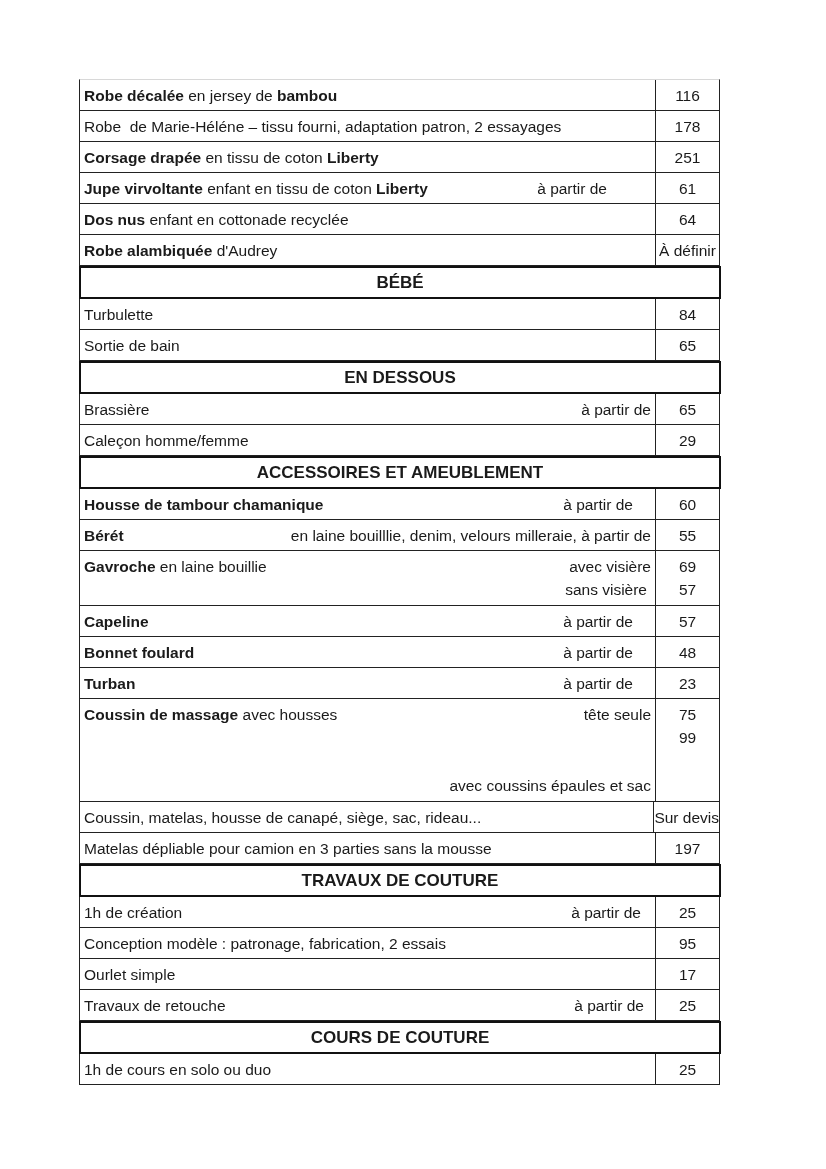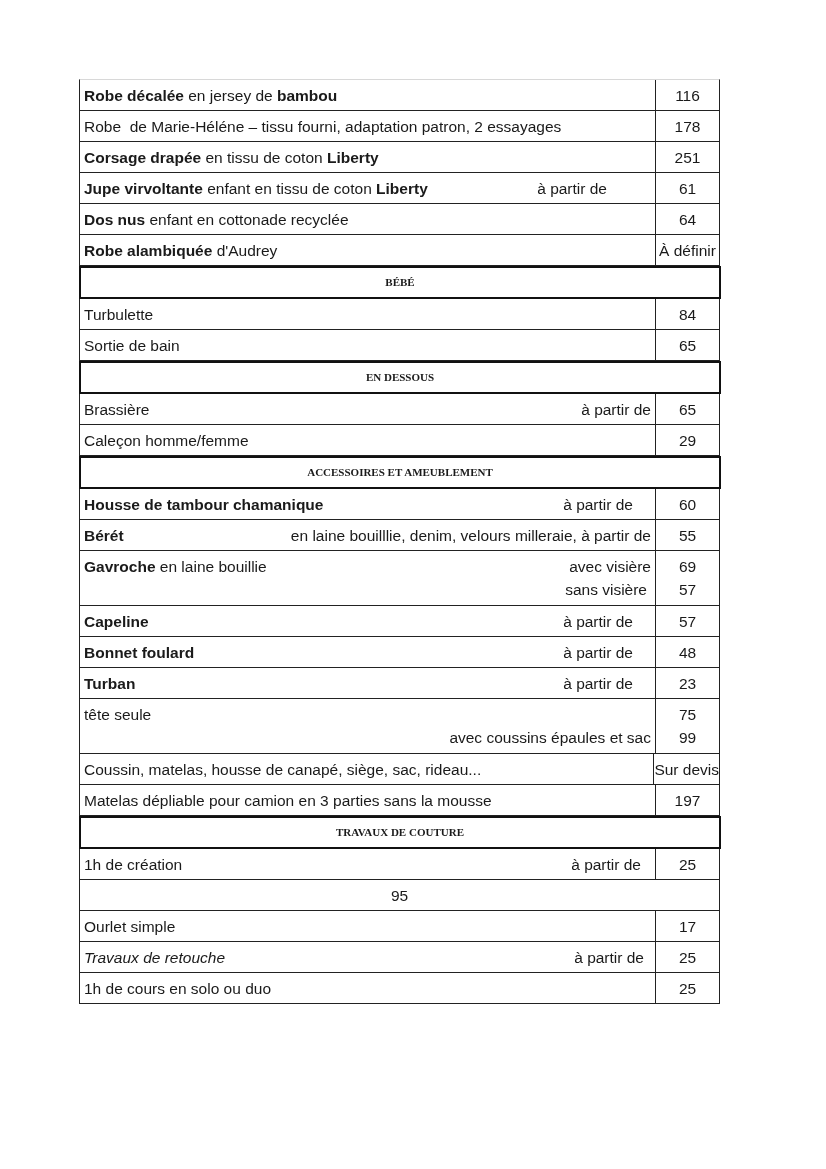--- a/index.html
+++ b/index.html
@@ -8,21 +8,21 @@
   .row { position:relative; display:flex; border-left:1px solid #222; border-right:1px solid #222; border-bottom:1px solid #222; box-sizing:border-box; }
   .row.first { border-top:1px solid #d8d8d8; }
   .desc { position:relative; width:576px; border-right:1px solid #222; box-sizing:border-box; font-size:15.5px; padding:0 4px; }
   .price { flex:1; font-size:15.5px; }
   .line { height:23px; line-height:23px; display:flex; white-space:nowrap; }
   .single .desc, .single .price { padding-top:4px; padding-bottom:3px; }
   .double .desc, .double .price { padding-top:4px; padding-bottom:4px; }
   .main { flex:1; }
   .b { font-weight:bold; }
   .note { text-align:right; }
-  .section { height:33px; border:2px solid #111; box-sizing:border-box; text-align:center; font-weight:bold; font-size:11px; line-height:29px; margin-left:0; margin-right:-1px;font-family:Liberation Serif, serif; }
+  .section { height:33px; border:2px solid #111; box-sizing:border-box; text-align:center; font-weight:bold; font-size:17px; line-height:29px; margin-left:0; margin-right:-1px; }
 </style>
 </head>
 <body>
 
 <div class="table">
   <div>
       <div class="row single first">
         <div class="desc">
           <div class="line">
             <span class="main"><span class="b" style="white-space: pre;">Robe décalée</span><span style="white-space: pre;"> en jersey de </span><span class="b" style="white-space: pre;">bambou</span></span>
@@ -202,23 +202,24 @@
             <span class="note" style="padding-right: 18px;">à partir de</span>
           </div>
         </div>
         <div class="price">
           <div class="line" style="justify-content: center;">23</div>
         </div>
       </div>
       <div class="row double">
         <div class="desc">
           <div class="line">
+            <span class="main"><span class="b" style="white-space: pre;">Coussin de massage</span><span style="white-space: pre;"> avec housses</span></span>
             <span class="note" style="padding-right: 0px;">tête seule</span>
           </div>
-          <div class="line" style="justify-content: flex-end;">
+          <div class="line" style="justify-content: flex-end; margin-top: 48px;">
             <span style="padding-right: 0px;">avec coussins épaules et sac</span>
           </div>
         </div>
         <div class="price">
           <div class="line" style="justify-content: center;">75</div>
           <div class="line" style="justify-content: center;">99</div>
         </div>
       </div>
       <div class="row single">
         <div class="desc">
@@ -249,47 +250,53 @@
           <div class="line">
             <span class="main"><span style="white-space: pre;">1h de création</span></span>
             <span class="note" style="padding-right: 10px;">à partir de</span>
           </div>
         </div>
         <div class="price">
           <div class="line" style="justify-content: center;">25</div>
         </div>
       </div>
       <div class="row single">
+        <div class="desc">
+          <div class="line">
+            <span class="main"><span style="white-space: pre;">Conception modèle : patronage, fabrication, 2 essais</span></span>
+          </div>
+        </div>
         <div class="price">
           <div class="line" style="justify-content: center;">95</div>
         </div>
       </div>
       <div class="row single">
         <div class="desc">
           <div class="line">
             <span class="main"><span style="white-space: pre;">Ourlet simple</span></span>
           </div>
         </div>
         <div class="price">
           <div class="line" style="justify-content: center;">17</div>
         </div>
       </div>
       <div class="row single">
         <div class="desc">
           <div class="line">
-            <span class="main"><span style="white-space: pre; font-style: italic;">Travaux de retouche</span></span>
+            <span class="main"><span style="white-space: pre;">Travaux de retouche</span></span>
             <span class="note" style="padding-right: 7px;">à partir de</span>
           </div>
         </div>
         <div class="price">
           <div class="line" style="justify-content: center;">25</div>
         </div>
       </div>
     </div>
 
+  <div class="section">COURS DE COUTURE</div>
   <div>
       <div class="row single">
         <div class="desc">
           <div class="line">
             <span class="main"><span style="white-space: pre;">1h de cours en solo ou duo</span></span>
           </div>
         </div>
         <div class="price">
           <div class="line" style="justify-content: center;">25</div>
         </div>

